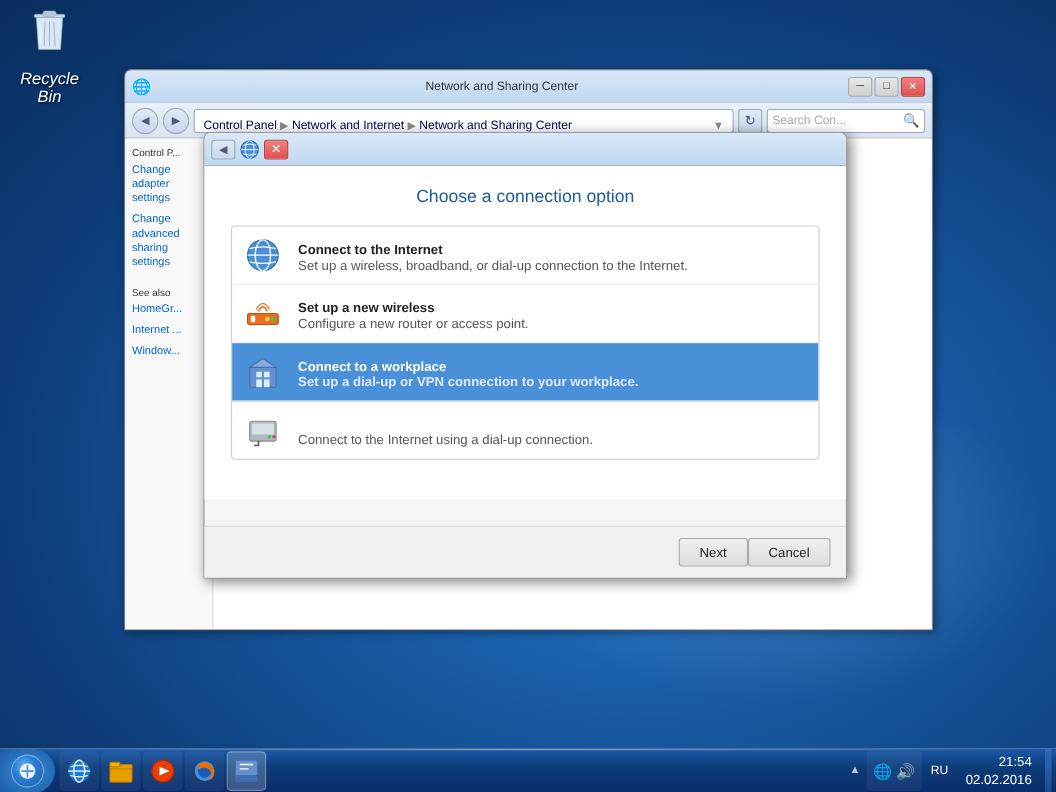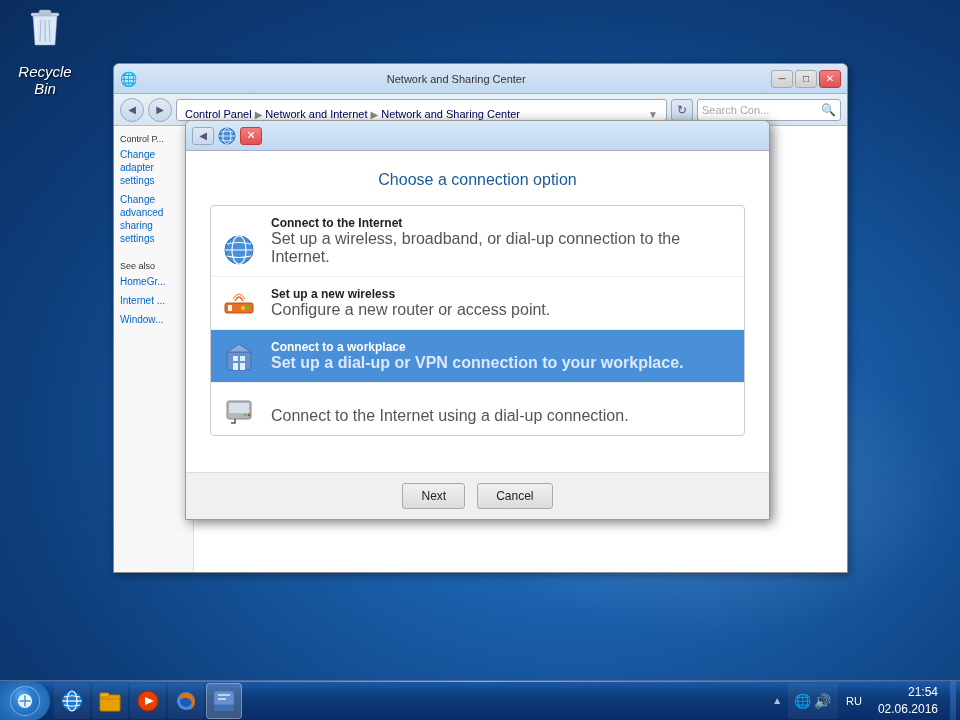--- a/index.html
+++ b/index.html
@@ -373,33 +373,34 @@
     }
     .option-text { flex: 1; }
     .option-title {
       font-size: 12px;
       font-weight: 600;
       color: #222;
       display: block;
     }
     .option-item.selected .option-title { color: white; }
     .option-desc {
-      font-size: 16px;
+      font-size: 12px;
       color: #555;
       display: block;
     }
     .option-item.selected .option-desc { color: #dde8ff; font-weight: bold; }
 
     .dialog-footer {
       background: #f0f0f0;
       padding: 10px 14px;
       display: flex;
-      justify-content: center;
-      gap: 12px;
+      justify-content: flex-end;
+      gap: 0;
       border-top: 1px solid #ddd;
+      margin-top: 24px;
     }
     .dialog-btn {
       padding: 4px 18px;
       height: 26px;
       border-radius: 3px;
       cursor: pointer;
       font-size: 12px;
       border: 1px solid #aaa;
       background: linear-gradient(to bottom, #f0f0f0, #dcdcdc);
       color: #222;
@@ -650,19 +651,19 @@
 
     <div class="taskbar-right">
       <div style="font-size:10px;cursor:pointer;padding:2px;color:rgba(255,255,255,0.7);">▲</div>
       <div class="system-tray">
         <span class="tray-icon">🌐</span>
         <span class="tray-icon">🔊</span>
       </div>
       <span class="lang-indicator">RU</span>
       <div class="clock">
         <div>21:54</div>
-        <div>02.06.2016</div>
+        <div>02.02.2016</div>
       </div>
       <div style="width:6px;height:40px;background:linear-gradient(to bottom,#2a6ab9,#1a4a89);cursor:pointer;"></div>
     </div>
   </div>
 
 </div>
 
 </body></html>

